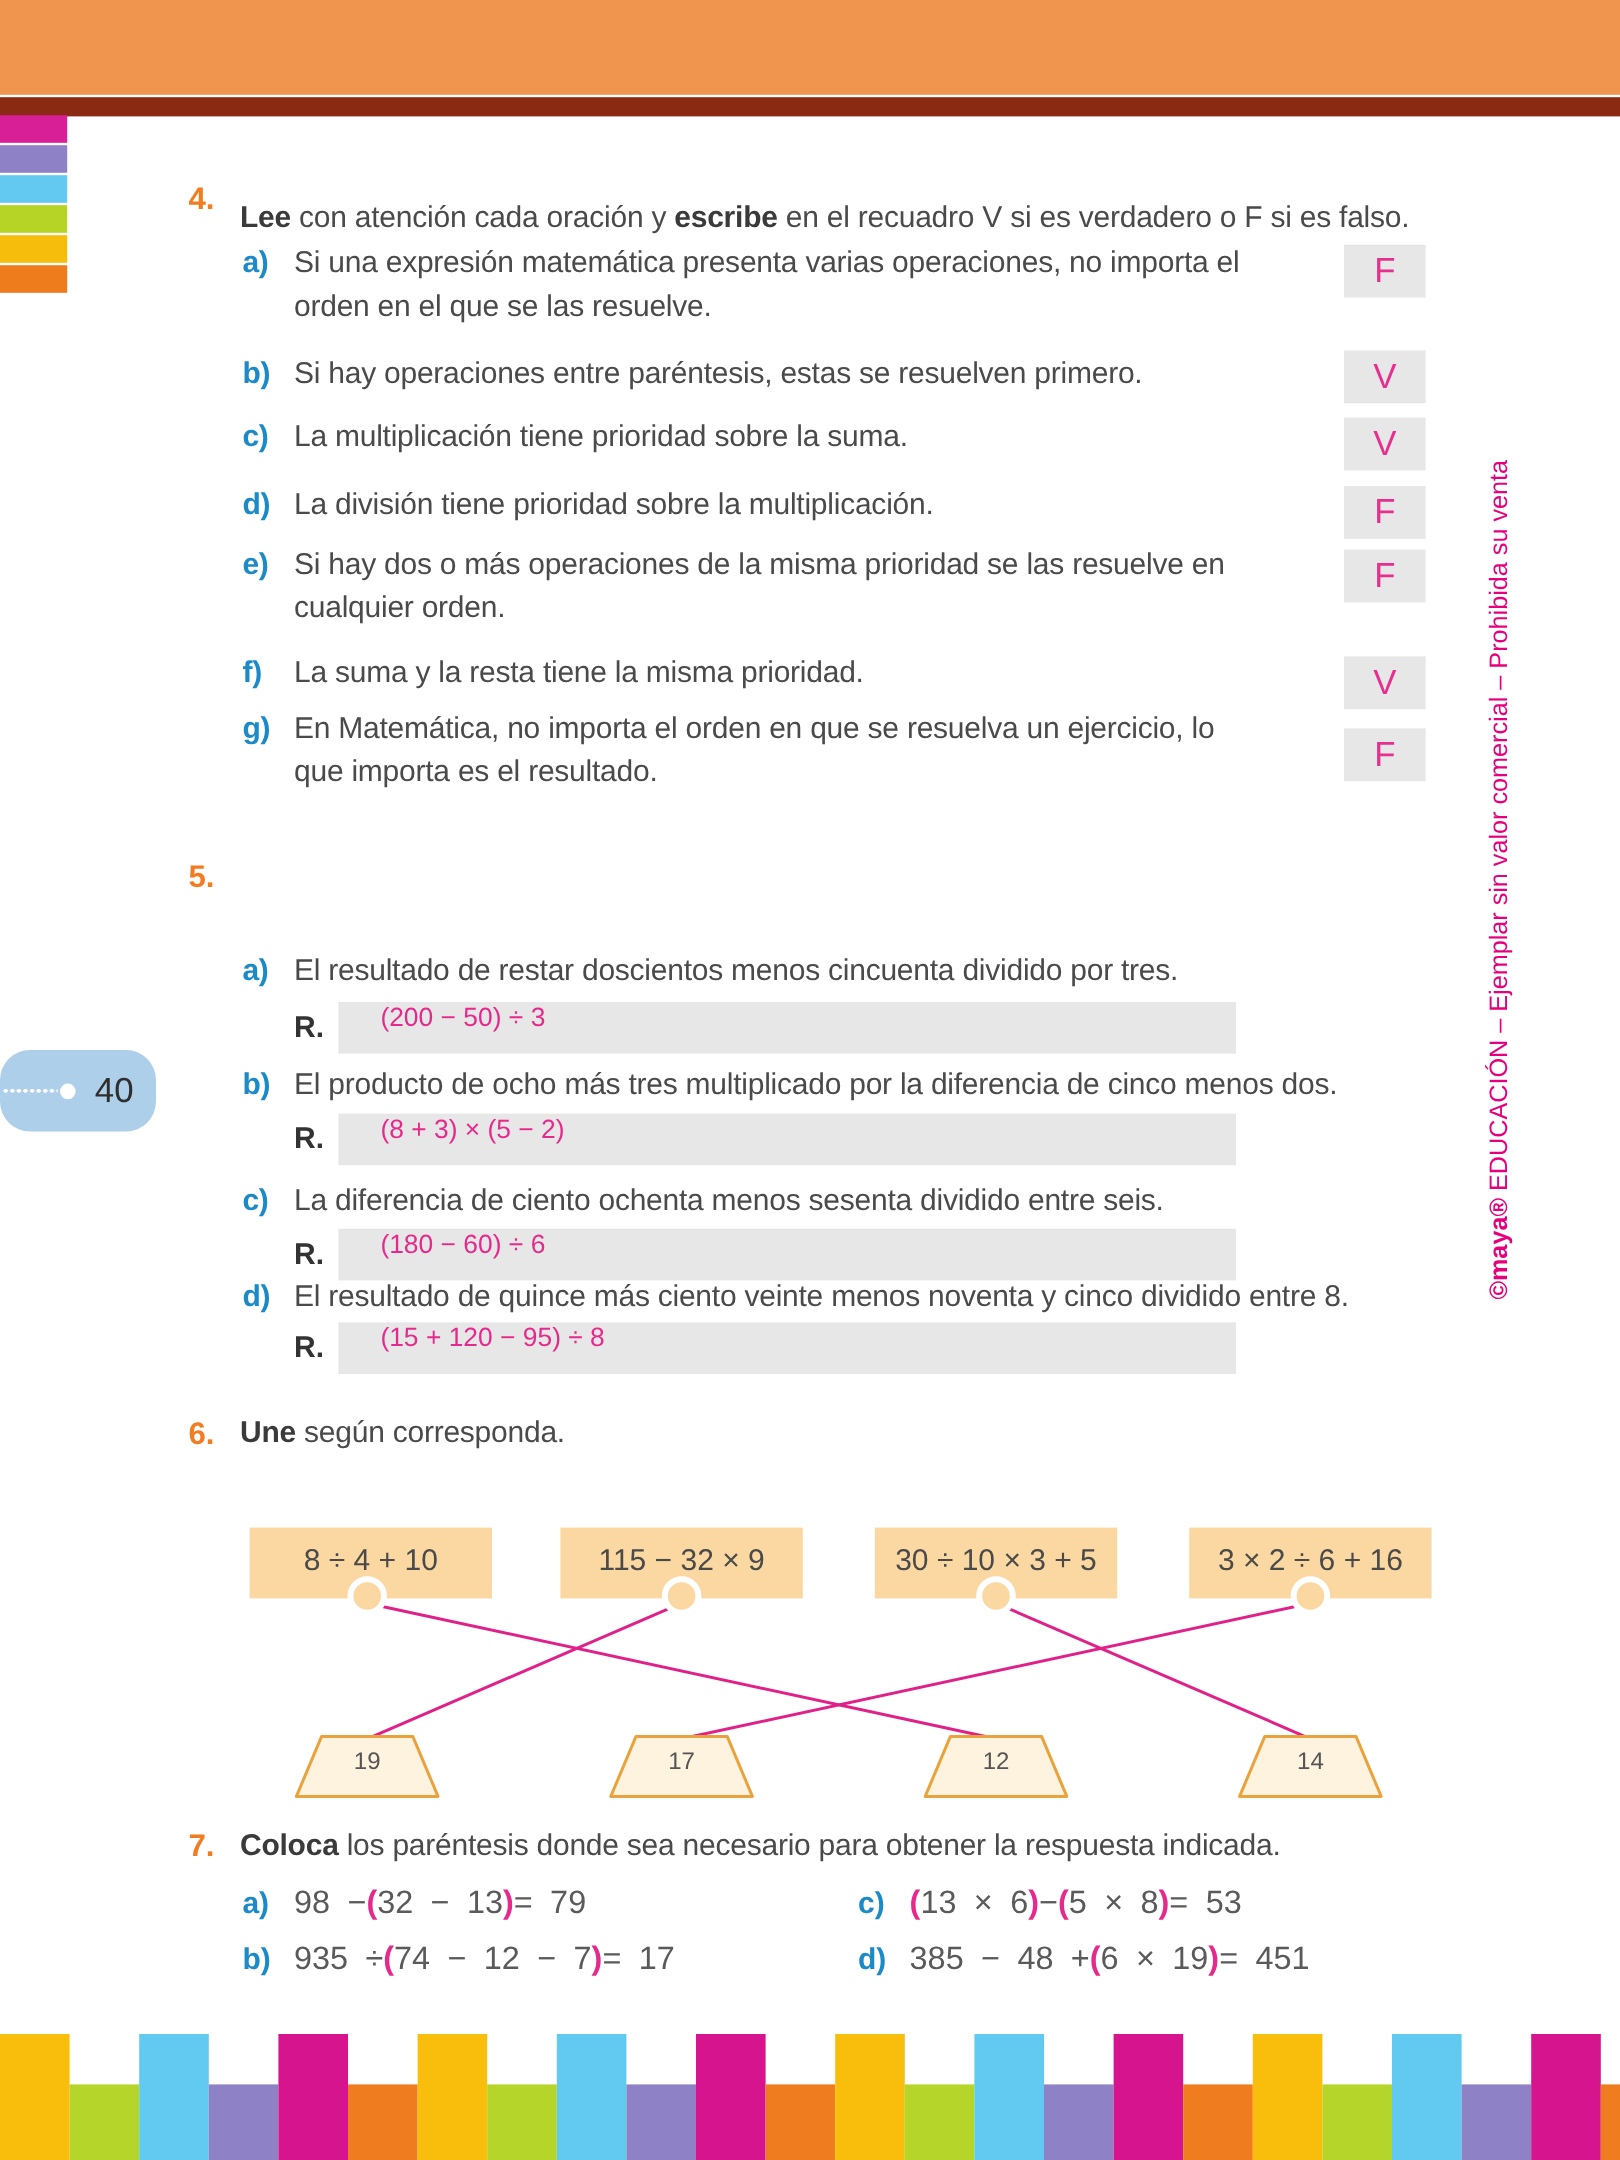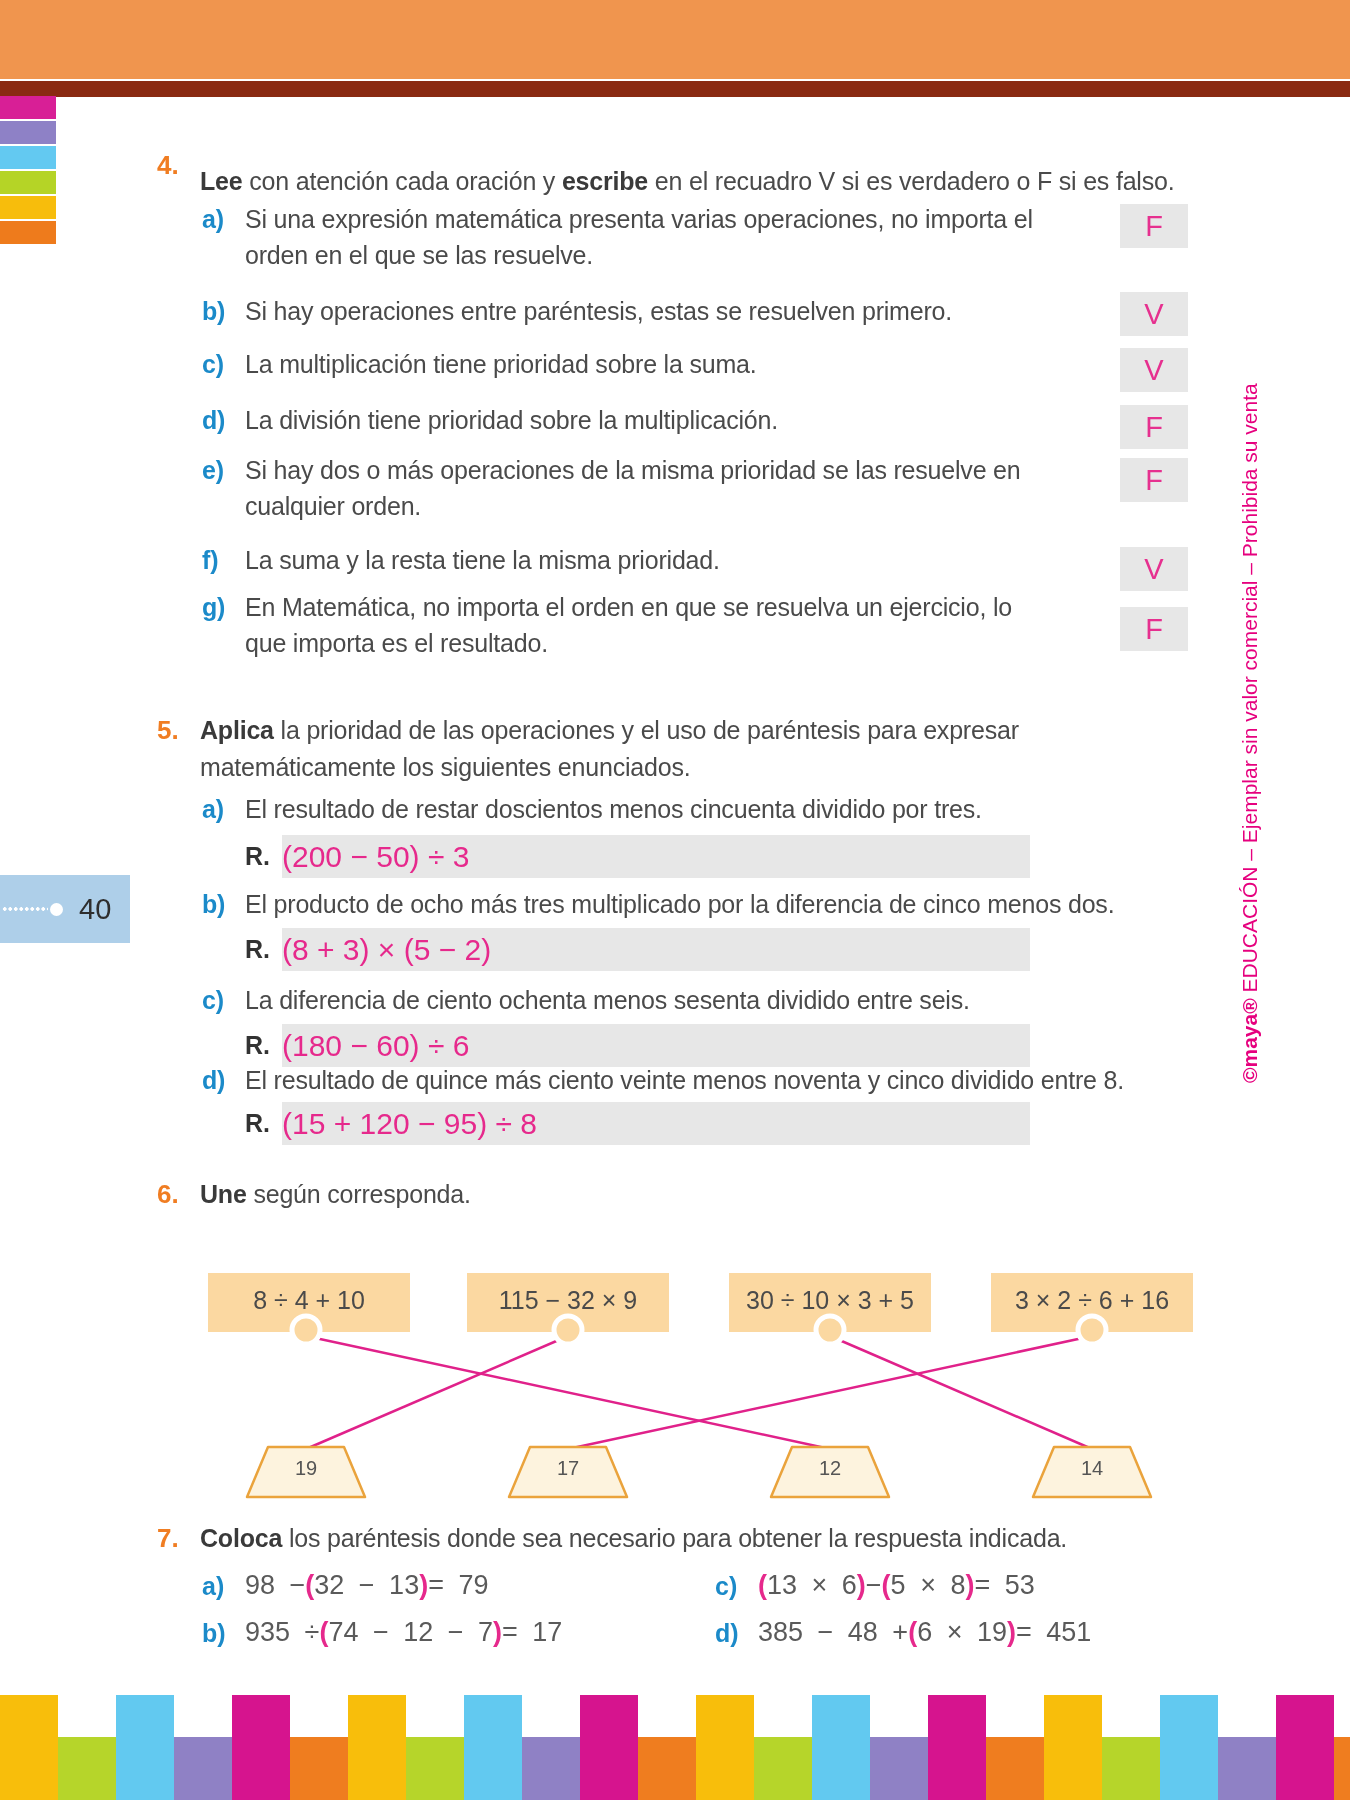--- a/index.html
+++ b/index.html
@@ -13,32 +13,32 @@
              white-space:pre;color:#4a4a4a;}
   .sec-title .b{font-weight:bold;color:#3a3a3a;}
   .stmt{position:absolute;left:202px;display:flex;font-size:25px;line-height:36px;letter-spacing:-0.2px;}
   .letter{flex:none;width:43px;font-weight:bold;color:#1b8ac9;}
   .stxt{white-space:pre;color:#4a4a4a;}
   .vfbox{position:absolute;left:1120px;width:68px;height:44px;background:#e7e7e7;
          display:flex;align-items:center;justify-content:center;
          font-size:29px;color:#e6308f;}
   .rrow{position:absolute;left:245px;height:43px;display:flex;align-items:center;}
   .rlabel{flex:none;width:37px;font-size:25px;font-weight:bold;color:#333;}
-  .rbar{width:748px;height:43px;background:#e7e7e7;display:flex;align-items:center;
-        padding-left:0;box-sizing:border-box;font-size:30px;color:#e6298c;}
+  .rbar{width:748px;height:43px;background:#e7e7e7;display:flex;
+        padding-left:35px;box-sizing:border-box;font-size:22px;color:#e6298c;}
   .exprbox{position:absolute;top:1273px;width:202px;height:59px;background:#fbd8a1;
            display:flex;align-items:center;justify-content:center;
            font-size:25px;color:#4a4a4a;padding-bottom:4px;box-sizing:border-box;}
   .trapnum{position:absolute;top:1457px;width:120px;text-align:center;font-size:20px;color:#555;}
   .eqrow{position:absolute;display:flex;font-size:27px;line-height:36px;color:#5a5a5a;}
   .eqrow .letter{width:43px;font-size:25px;line-height:38px;}
   .eq{white-space:pre;word-spacing:7px;}
   .eq .m{color:#e6298c;font-weight:bold;}
   .page-tab{position:absolute;left:0;top:875px;width:130px;height:68px;background:#aecfe9;
-            display:flex;align-items:center;}
+            display:flex;align-items:center;border-radius:25px;}
   .dots{width:46px;height:6px;margin-left:2px;
         background-image:radial-gradient(circle,#fff 1.6px,rgba(255,255,255,0) 1.8px);
         background-size:5.5px 6px;background-repeat:repeat-x;}
   .bigdot{width:13px;height:13px;border-radius:50%;background:#fff;margin-left:2px;}
   .pagenum{margin-left:16px;font-size:29px;color:#2e2e2e;}
   .vnote{position:absolute;left:991px;top:810px;width:520px;height:26px;
          transform:rotate(-90deg);transform-origin:center;
          font-size:21px;color:#e6007e;text-align:center;white-space:nowrap;}
   .vnote .brand{font-weight:bold;}
   .fringe{position:absolute;left:0;top:1695px;width:1350px;height:105px;overflow:hidden;}
@@ -118,22 +118,20 @@
   <div class="stmt" style="top:589px">
     <span class="letter">g)</span>
     <span class="stxt">En Matemática, no importa el orden en que se resuelva un ejercicio, lo
 que importa es el resultado.</span>
   </div>
   <div class="vfbox" style="top:607px">
       <span>F</span>
     </div>
 
   <div class="sec-num" style="top:712px">5.</div>
-  <div class="sec-title" style="top:712px"><span class="b">Aplica</span><span> la prioridad de las operaciones y el uso de paréntesis para expresar
-matemáticamente los siguientes enunciados.</span></div>
 
   <div class="stmt" style="top:791px">
     <span class="letter">a)</span>
     <span class="stxt">El resultado de restar doscientos menos cincuenta dividido por tres.</span>
   </div>
   <div class="rrow" style="top:835px">
     <span class="rlabel">R.</span>
     <div class="rbar">
         <span>(200 − 50) ÷ 3</span>
       </div>

